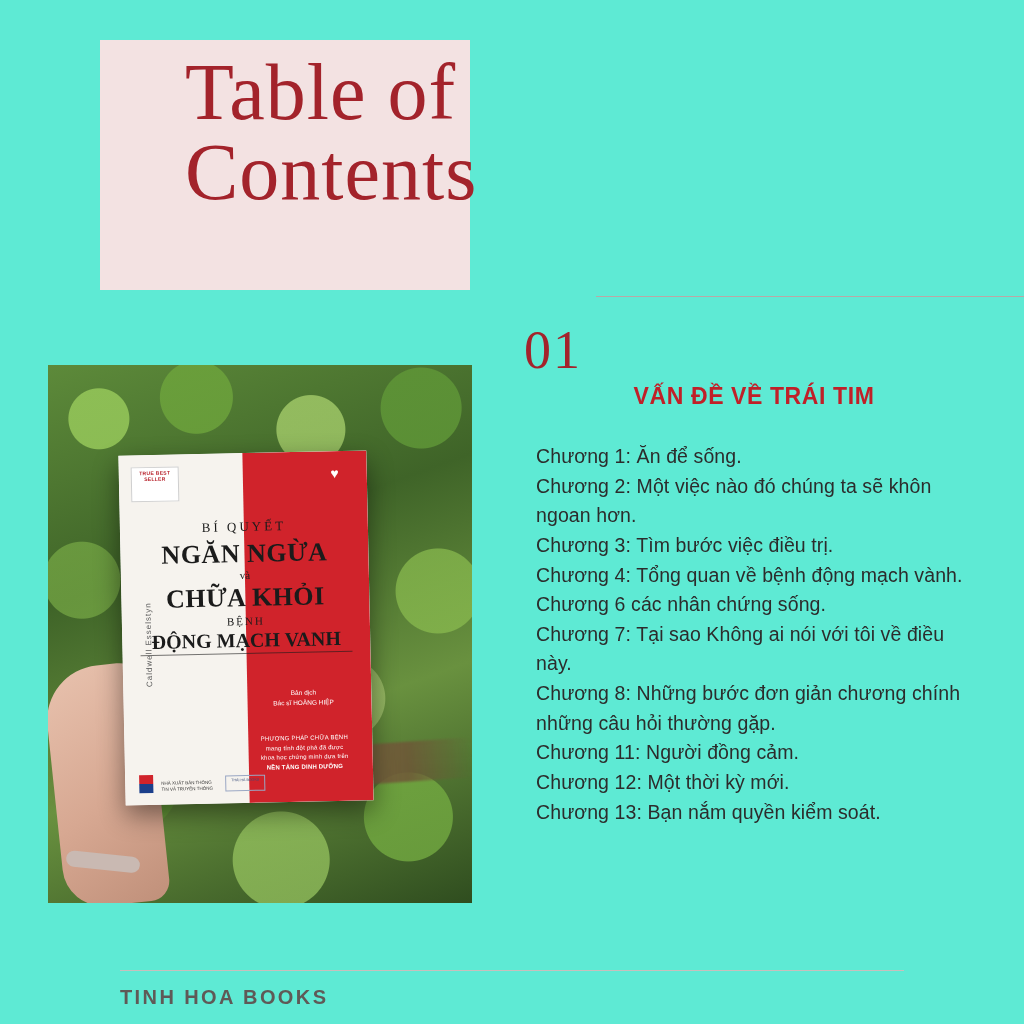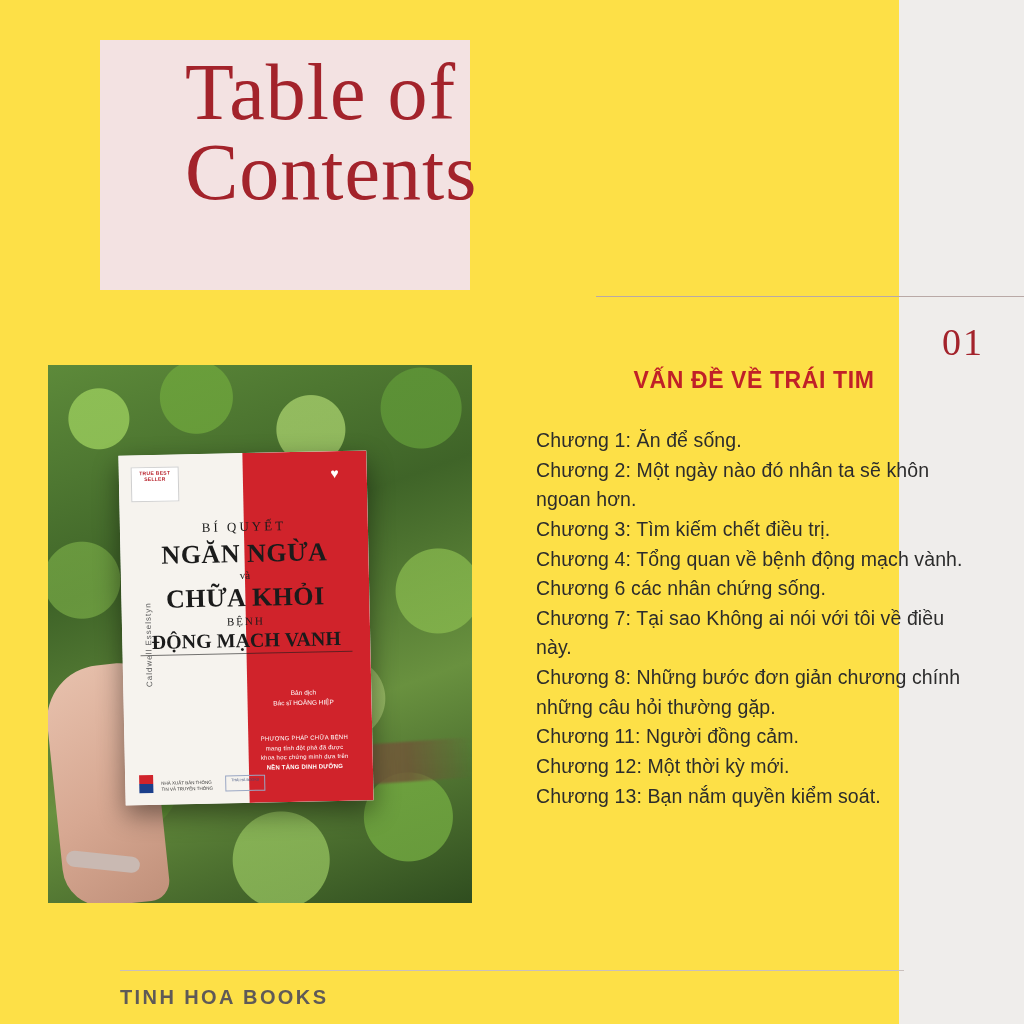--- a/index.html
+++ b/index.html
@@ -10,23 +10,23 @@
     width: 1024px;
     height: 1024px;
     background: #efedeb;
     font-family: "Liberation Sans", sans-serif;
     overflow: hidden;
     position: relative;
   }
 
   .page {
     position: relative;
-    width: 899px;
+    width: 1024px;
     height: 1024px;
-    background: #fde047;
+    background: #5eead4;
   }
 
   
   .pink-block {
     position: absolute;
     left: 100px;
     top: 40px;
     width: 370px;
     height: 250px;
     background: #f3e2e2;
@@ -295,23 +295,23 @@
   }
   .rule-top {
     width: 430px;
     height: 1px;
     background: #b9a9a6;
     margin-left: 72px;
     margin-bottom: 26px;
   }
   .chapter-number {
     font-family: "Liberation Serif", serif;
-    font-size: 38px;
+    font-size: 54px;
     color: #a3232b;
-    text-align: right;
+    text-align: left;
     line-height: 1;
     margin: 0 0 6px 0;
     letter-spacing: 2px;
   }
   .chapter-heading {
     font-size: 23px;
     font-weight: bold;
     color: #c02028;
     text-align: center;
     letter-spacing: 0.6px;
@@ -397,22 +397,22 @@
       </div>
     </div>
   </div>
 
   <div class="right-col">
     <div class="rule-top"></div>
     <div class="chapter-number">01</div>
     <div class="chapter-heading">VẤN ĐỀ VỀ TRÁI TIM</div>
     <ul class="toc-list">
       <li class="toc-item">Chương 1: Ăn để sống.</li>
-      <li class="toc-item">Chương 2: Một ngày nào đó nhân ta sẽ khôn ngoan hơn.</li>
-      <li class="toc-item">Chương 3: Tìm kiếm chết điều trị.</li>
+      <li class="toc-item">Chương 2: Một việc nào đó chúng ta sẽ khôn ngoan hơn.</li>
+      <li class="toc-item">Chương 3: Tìm bước việc điều trị.</li>
       <li class="toc-item">Chương 4: Tổng quan về bệnh động mạch vành.</li>
       <li class="toc-item">Chương 6 các nhân chứng sống.</li>
       <li class="toc-item">Chương 7: Tại sao Không ai nói với tôi về điều này.</li>
       <li class="toc-item">Chương 8: Những bước đơn giản chương chính những câu hỏi thường gặp.</li>
       <li class="toc-item">Chương 11: Người đồng cảm.</li>
       <li class="toc-item">Chương 12: Một thời kỳ mới.</li>
       <li class="toc-item">Chương 13: Bạn nắm quyền kiểm soát.</li>
     </ul>
   </div>
 

